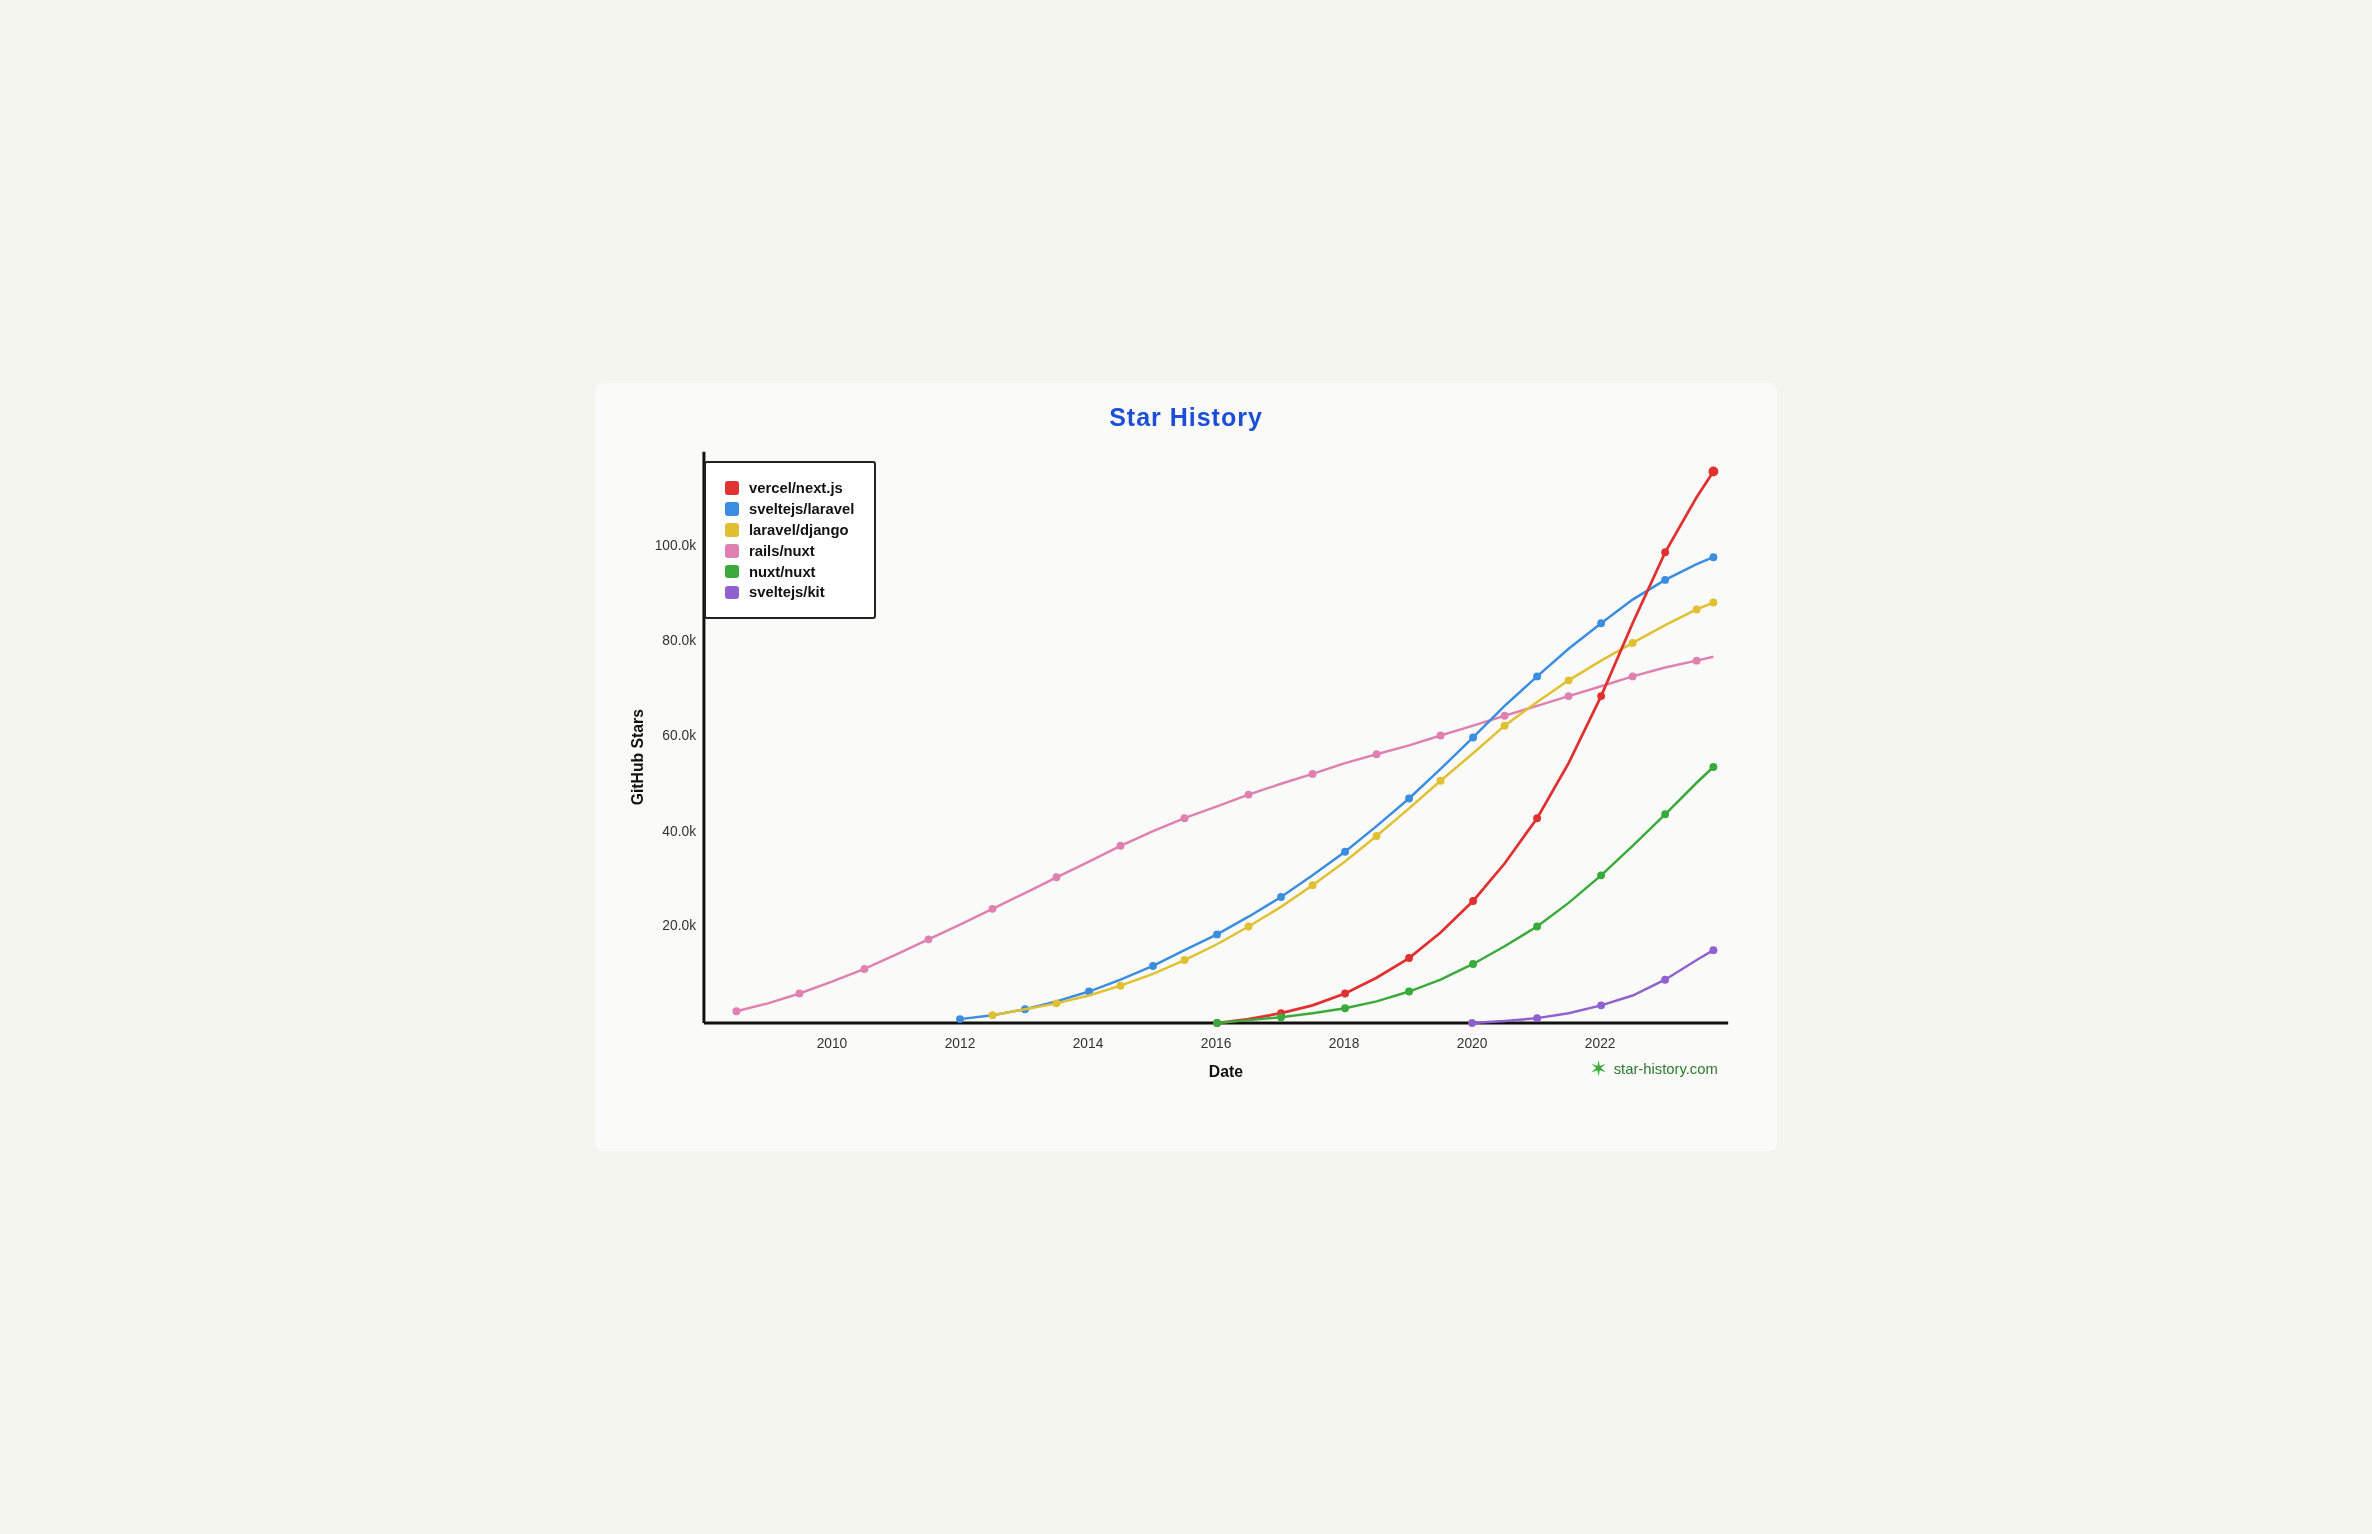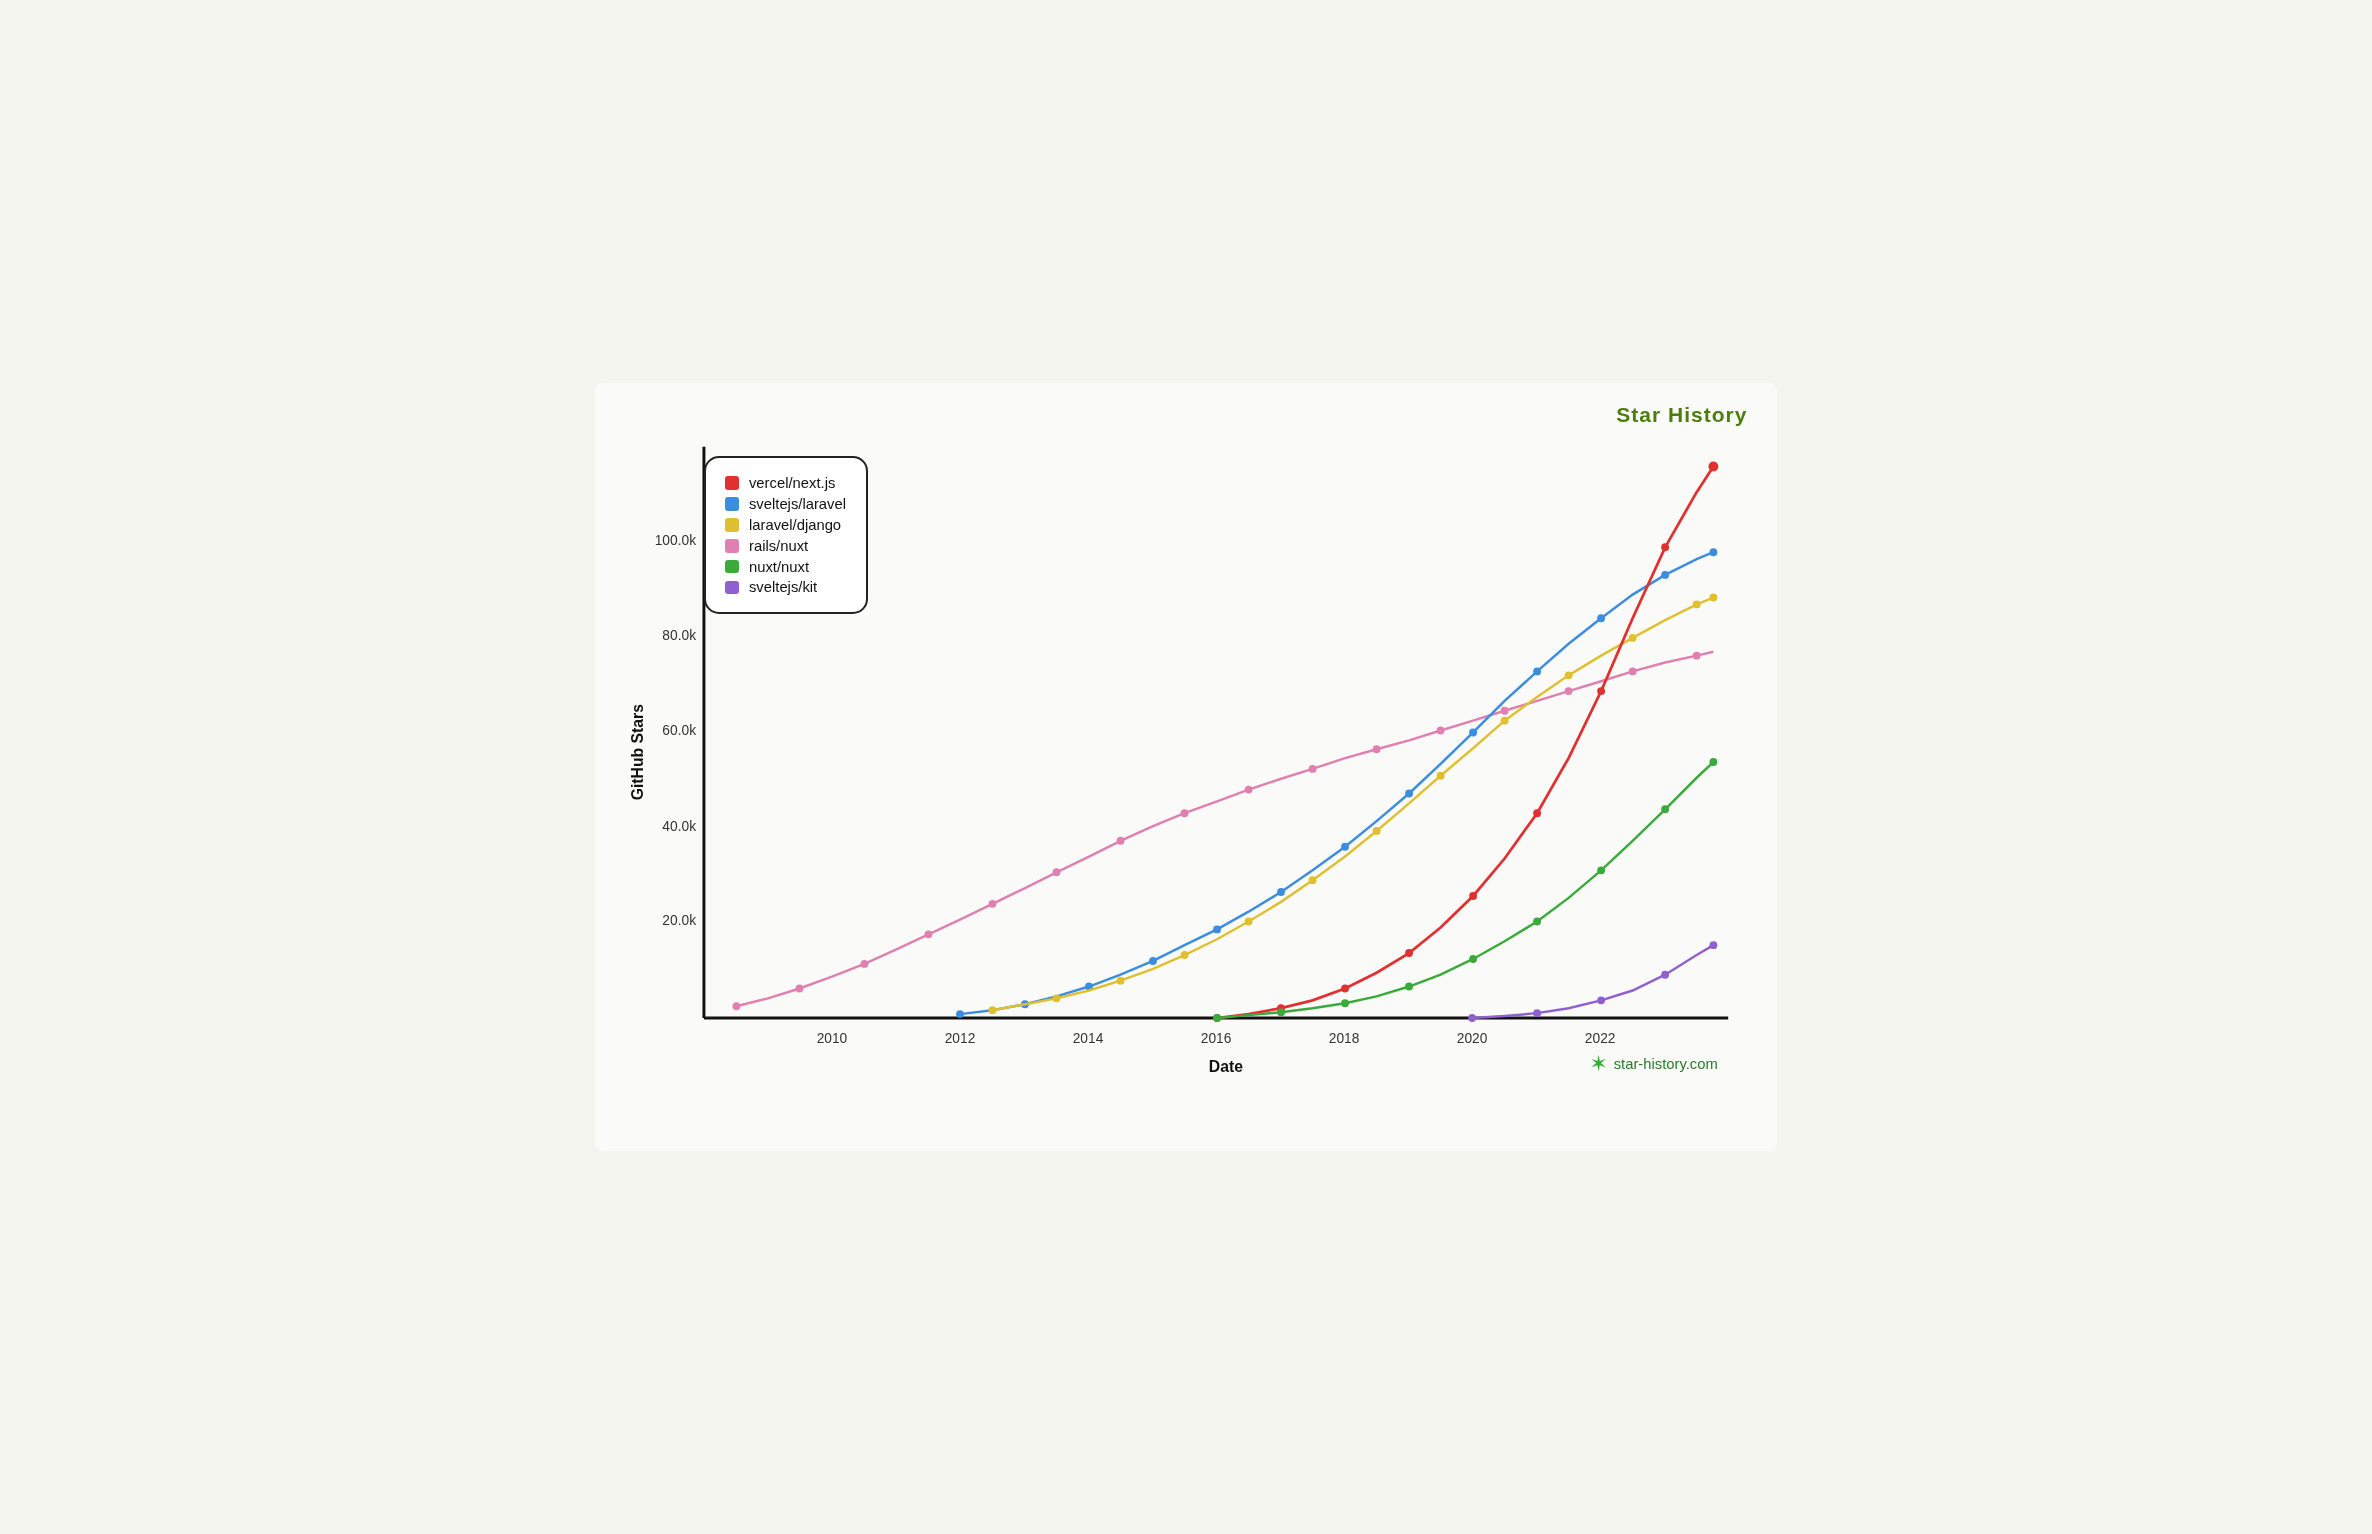--- a/index.html
+++ b/index.html
@@ -13,42 +13,43 @@
     }
     .chart-container {
       background: #fafaf8;
       border-radius: 7.9px;
       padding: 19.7px 29.6px 29.6px 29.6px;
       width: 1182px;
       height: 768px;
       position: relative;
     }
     .chart-title {
-      text-align: right;
-      font-size: 21px;
+      text-align: center;
+      font-size: 25px;
       font-weight: bold;
       font-family: 'Segoe UI', sans-serif;
       margin-bottom: 9.9px;
-      color: #4d7c0f;
+      color: #1d4ed8;
       letter-spacing: 1px;
     }
     .chart-area {
       position: relative;
       width: 100%;
       height: 670px;
     }
     .legend {
       position: absolute;
       top: 19.7px;
       left: 79px;
       border: 2.5px solid #222;
-      border-radius: 15px;
+      border-radius: 3px;
       padding: 11.8px 19.7px;
       background: rgba(255,255,255,0.9);
       z-index: 10;
+      font-weight: bold;
     }
     .legend-item {
       display: flex;
       align-items: center;
       margin: 4.9px 0;
       font-size: 14.8px;
       color: #111;
       gap: 9.9px;
     }
     .legend-dot {

